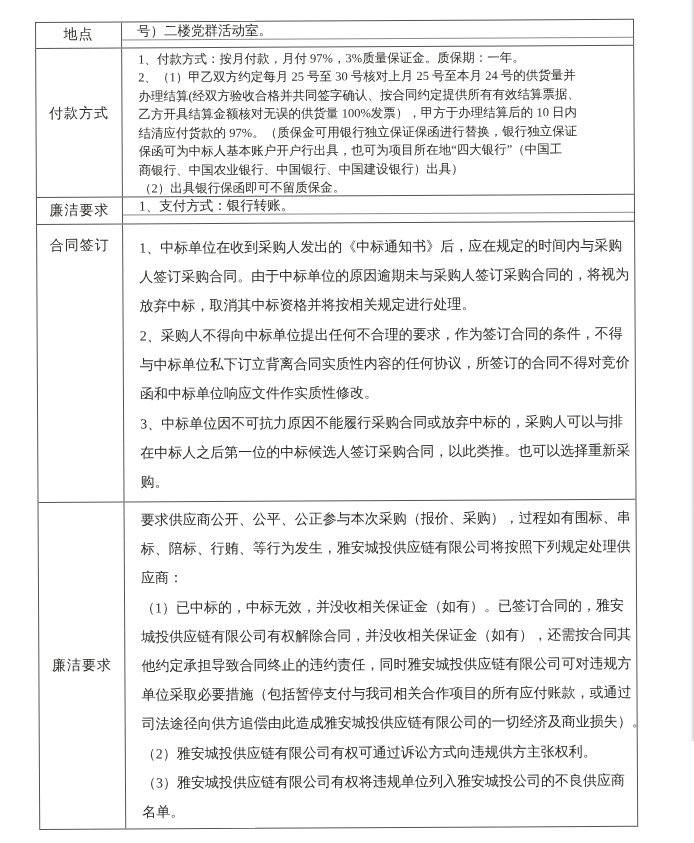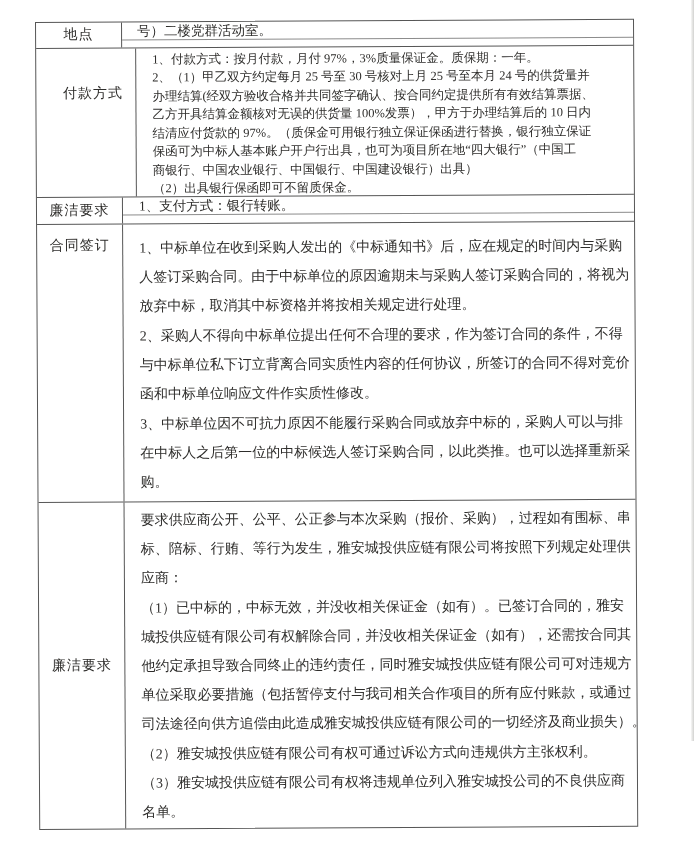--- a/index.html
+++ b/index.html
@@ -50,21 +50,21 @@
 
   
   .r1 { height: 26px; }
   .r1 .subrow {
     height: 18px; border-bottom: 1px solid var(--sub_border);
     padding: 1px 8px 0 15px;
     font-size: 13.5px; line-height: 16px;
   }
   
   .r2 { height: 149px; }
-  .r2 .cell.label { align-items: flex-start; padding-top: 36px; margin-left: 14px; }
+  .r2 .cell.label { align-items: flex-start; padding-top: 56px; }
   .r2 .cell.content {
     padding: 2px 6px 0 16px;
     font-size: 12.5px; line-height: 18.5px;
   }
   
   .r3 { height: 27px; }
   .r3 .subrow {
     height: 18px; border-bottom: 1px solid var(--sub_border);
     padding: 1px 8px 0 16px;
     font-size: 13.5px; line-height: 16px;

